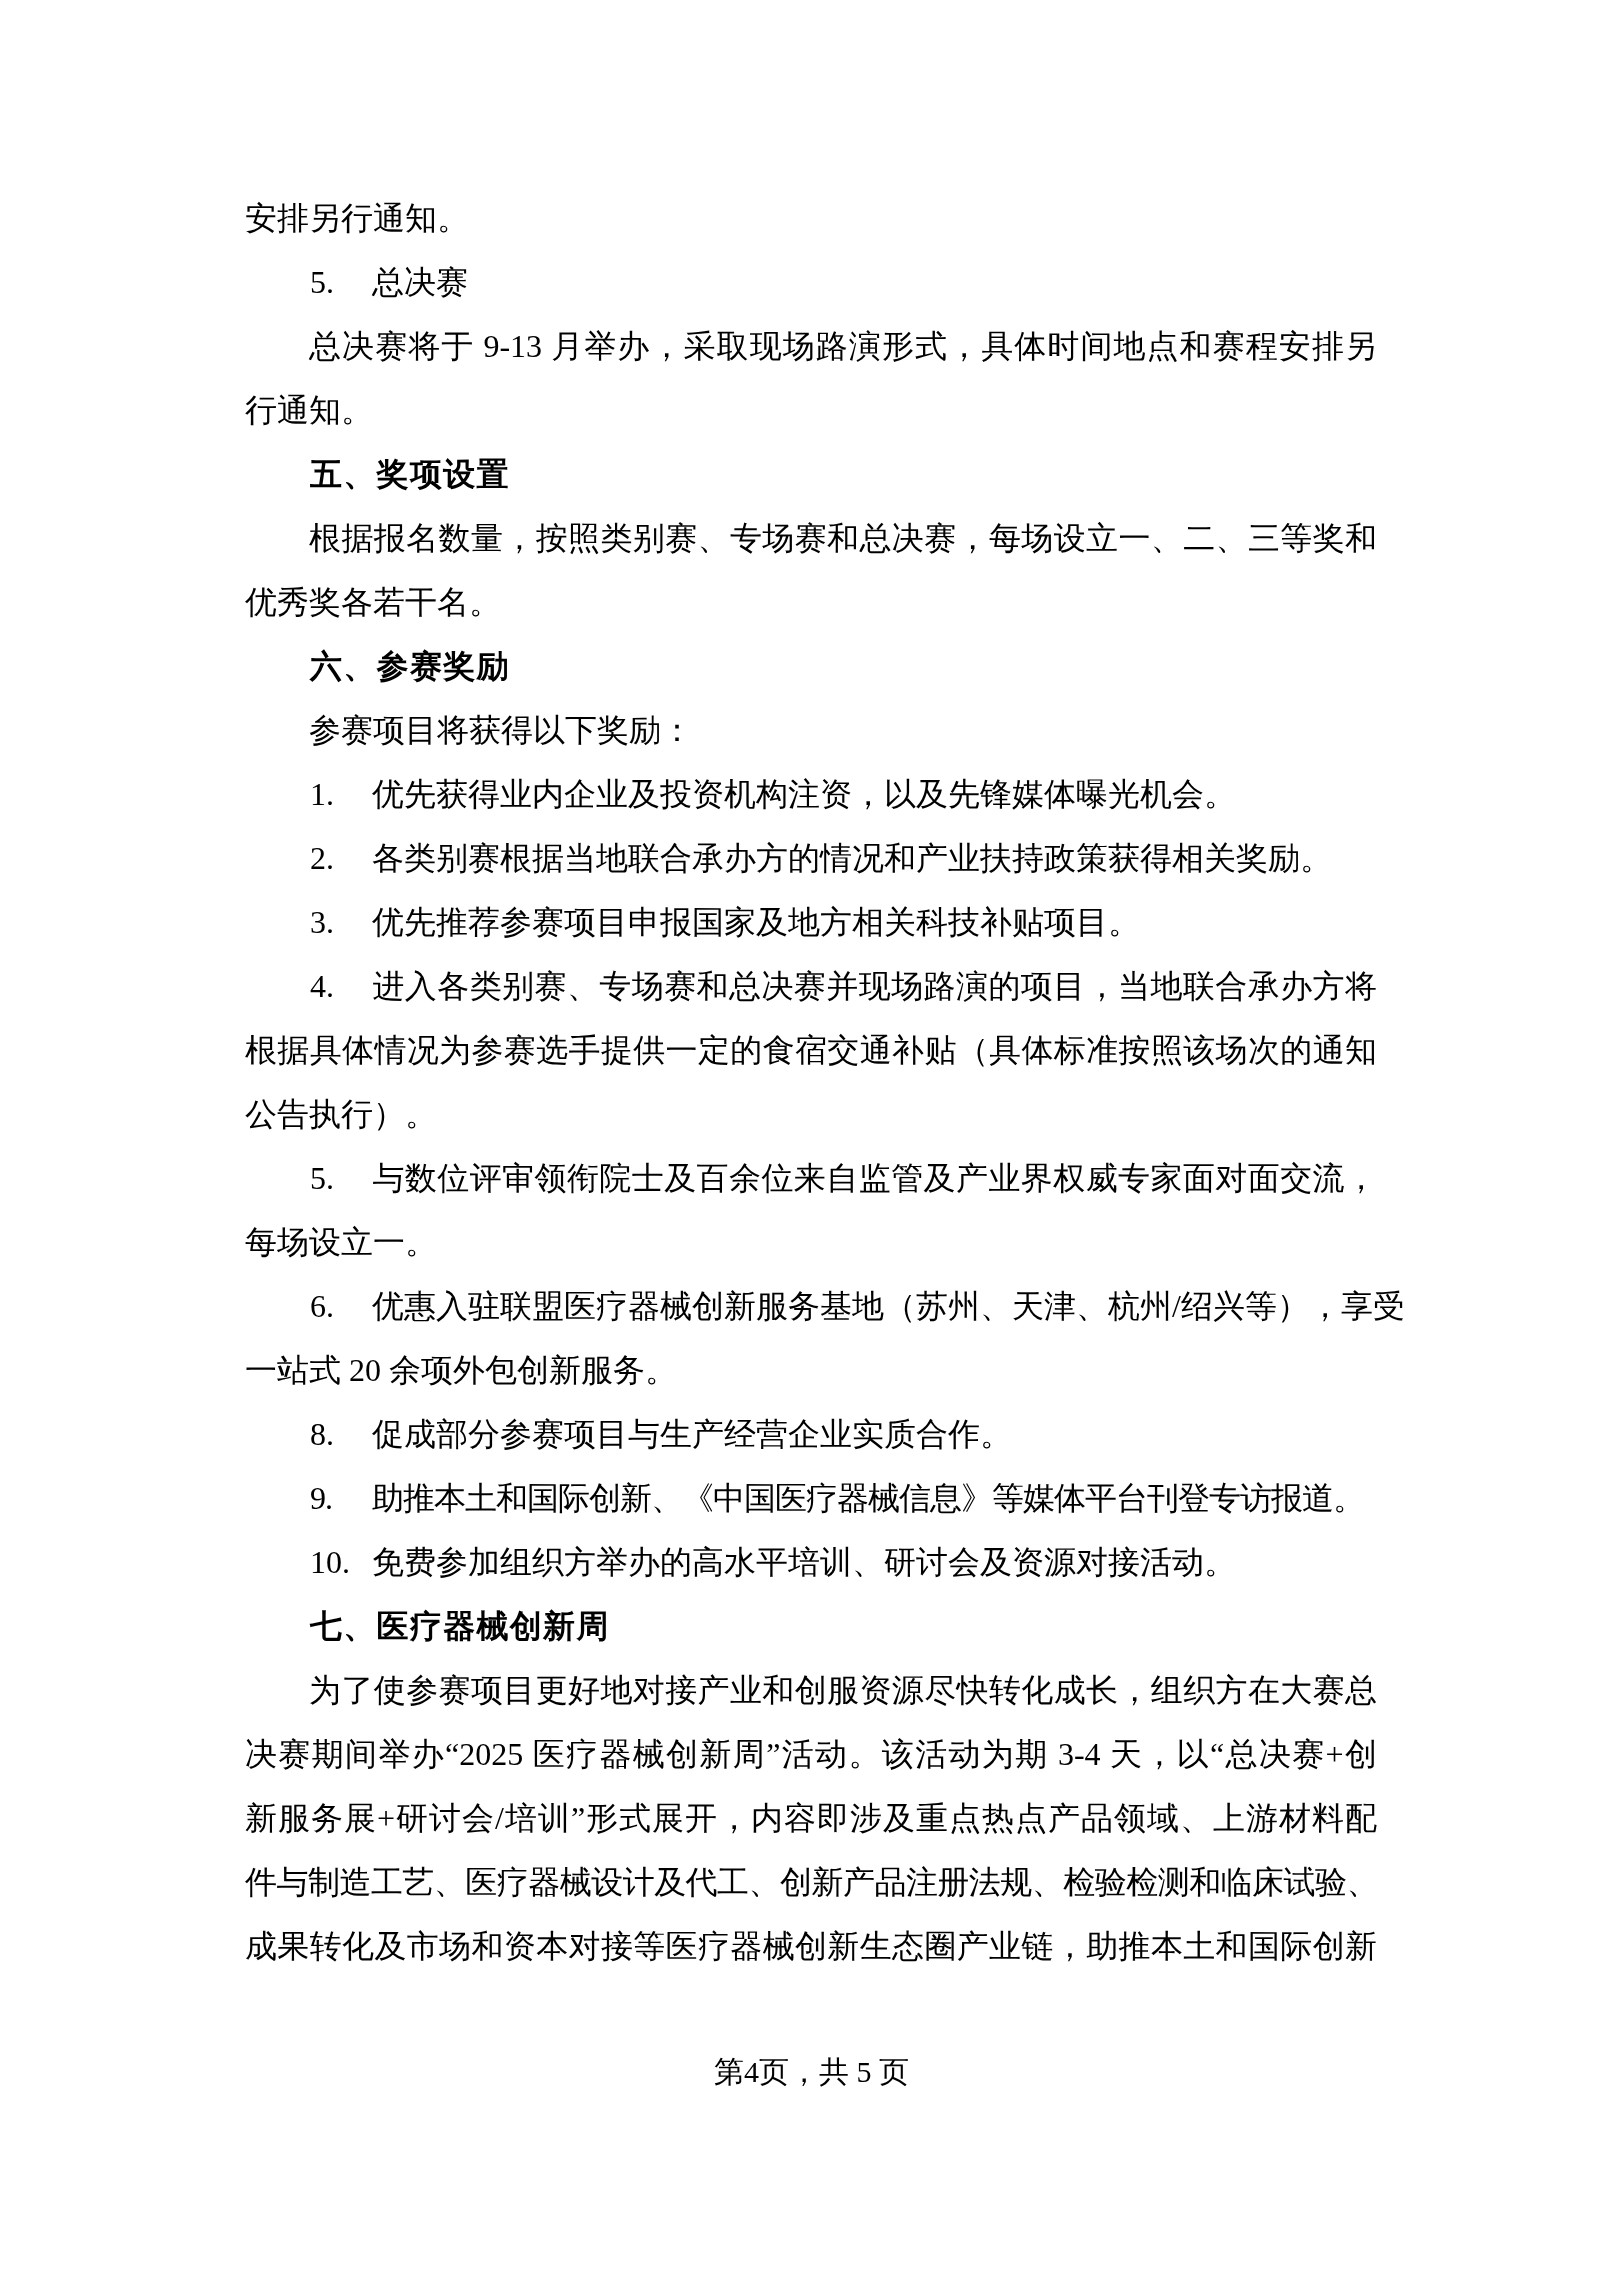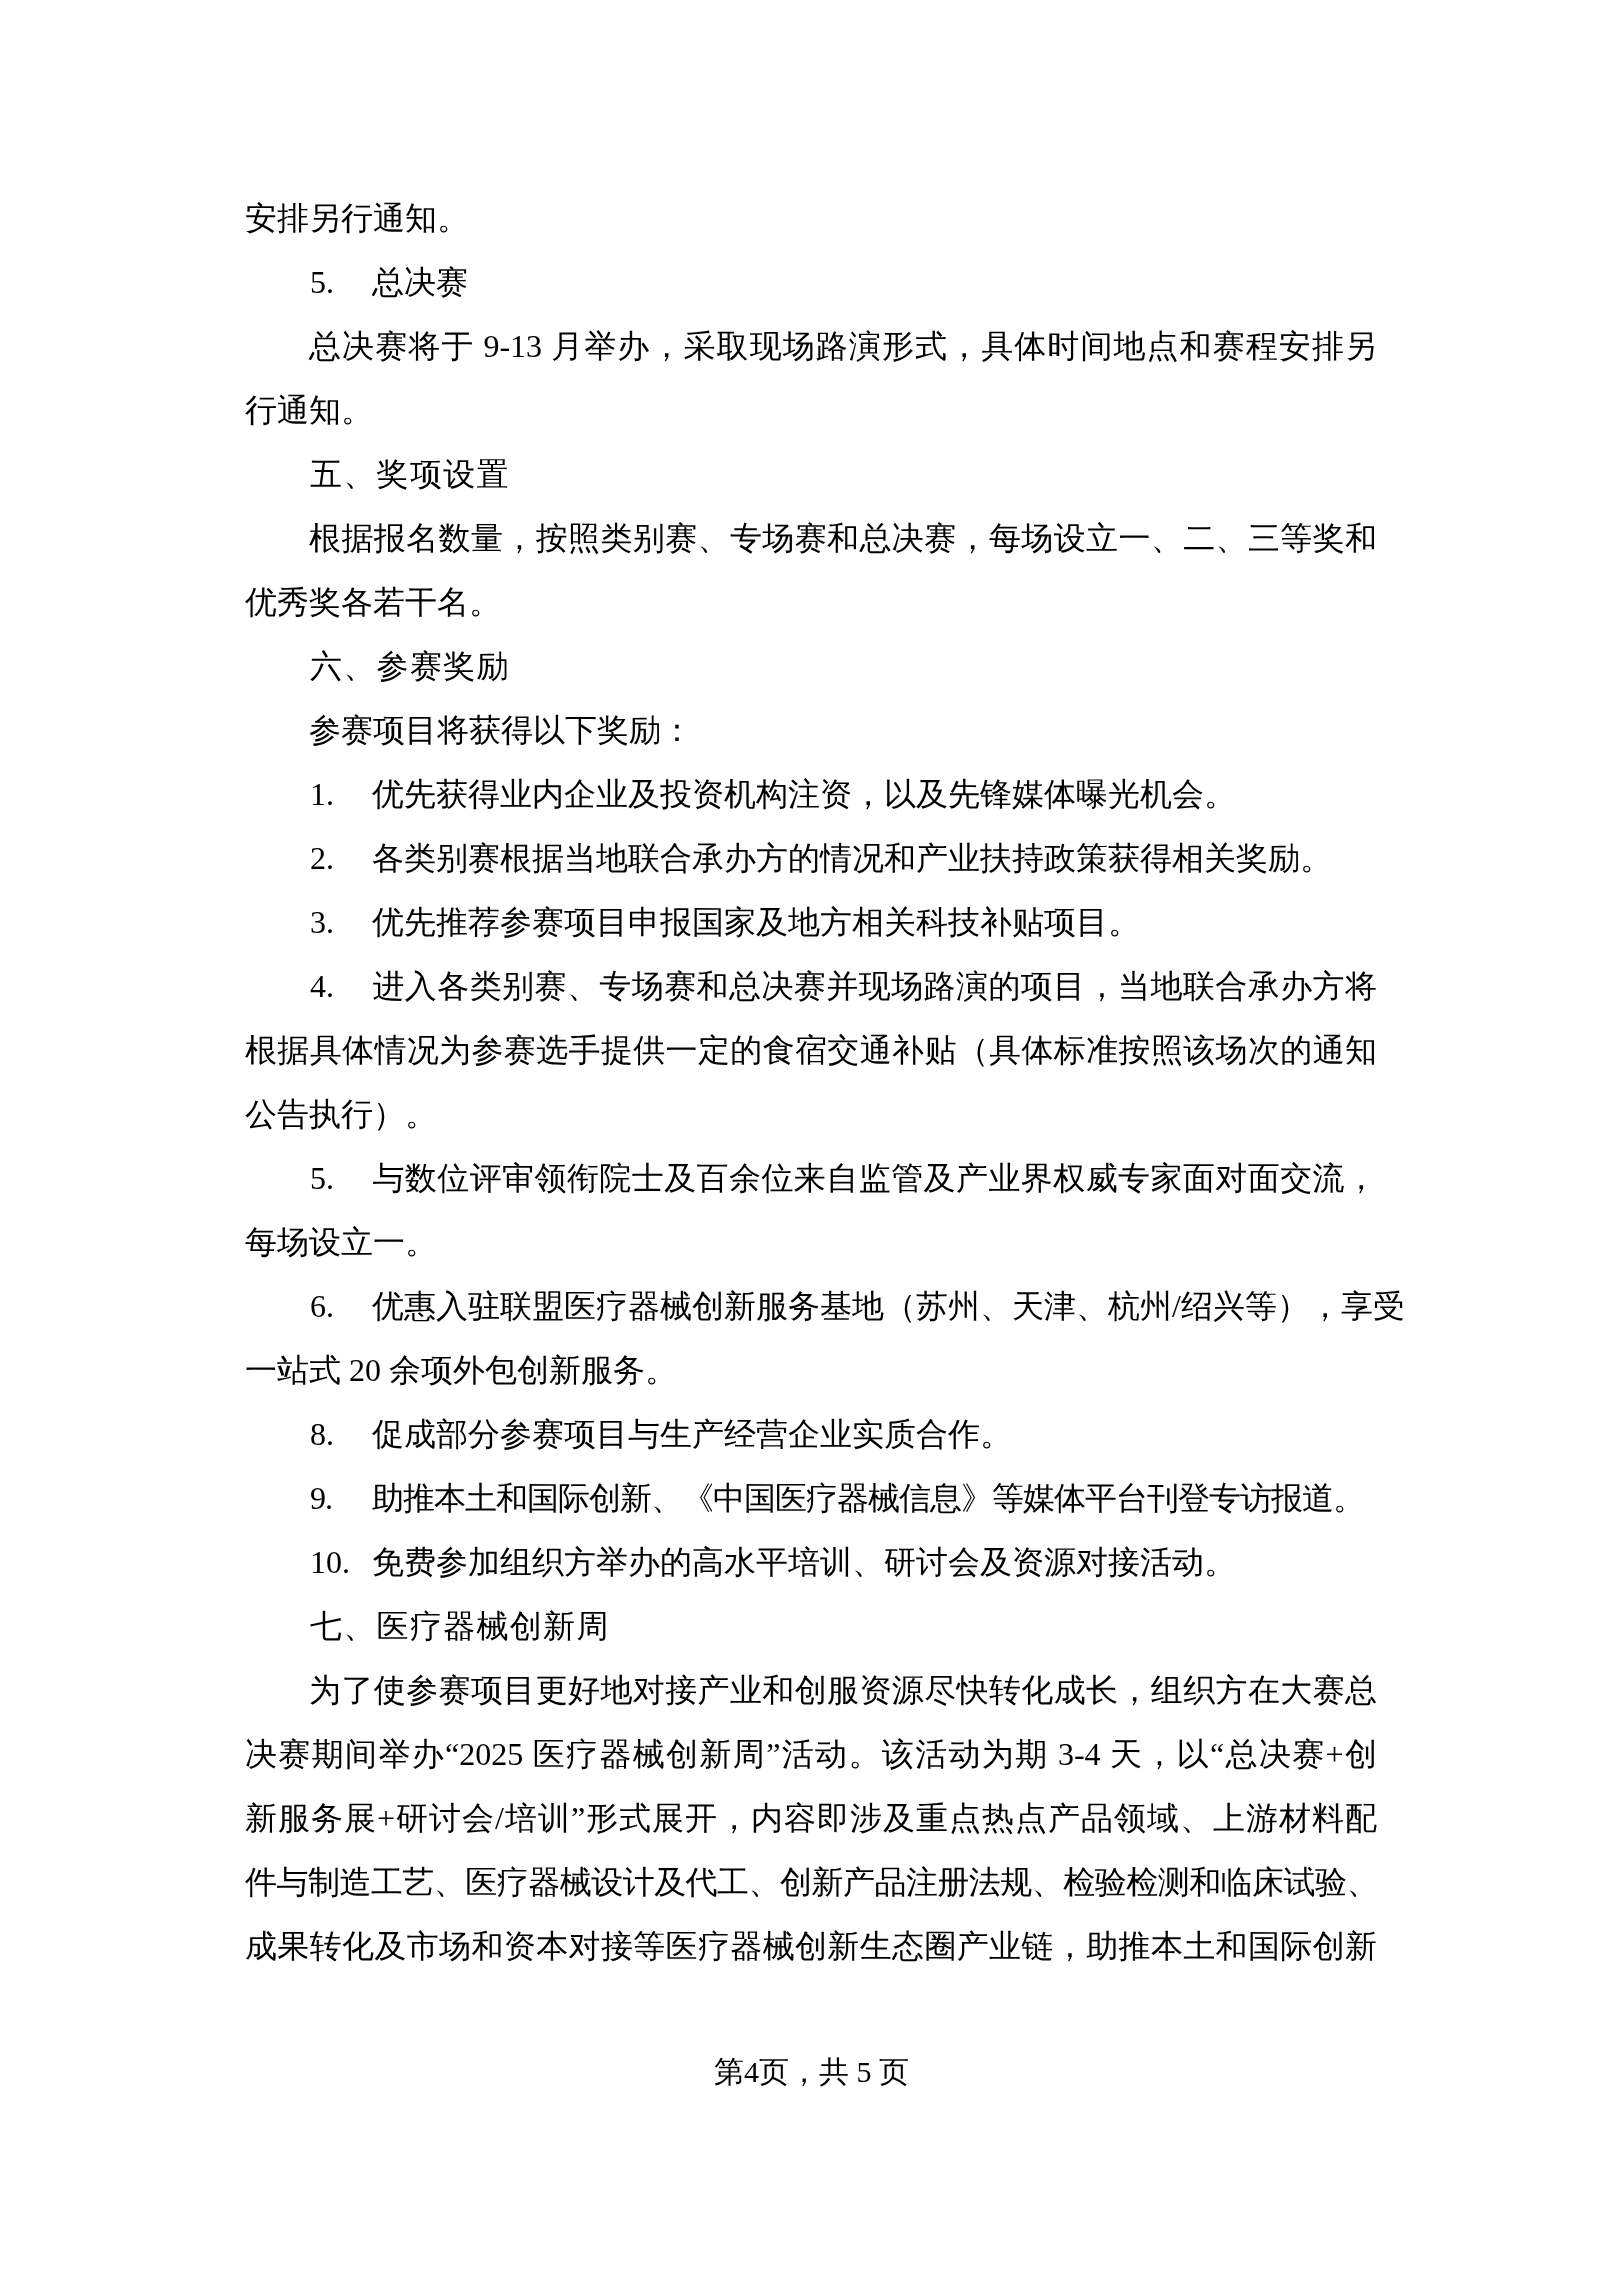--- a/index.html
+++ b/index.html
@@ -30,21 +30,21 @@
     color: #000000;
   }
   
   .para { padding-left: 64px; }
   
   .item { padding-left: 65px; }
   .item .num { display: inline-block; width: 62px; }
   
   .head {
     padding-left: 65px;
-    font-weight: 400;
+    font-weight: 700;
     font-family: "Liberation Sans", "DejaVu Sans", sans-serif;
     letter-spacing: 1.3px;
   }
   
   .jf {
     text-align: justify;
     text-align-last: justify;
     text-justify: inter-character;
   }
   .tight  { letter-spacing: -1.5px; }

